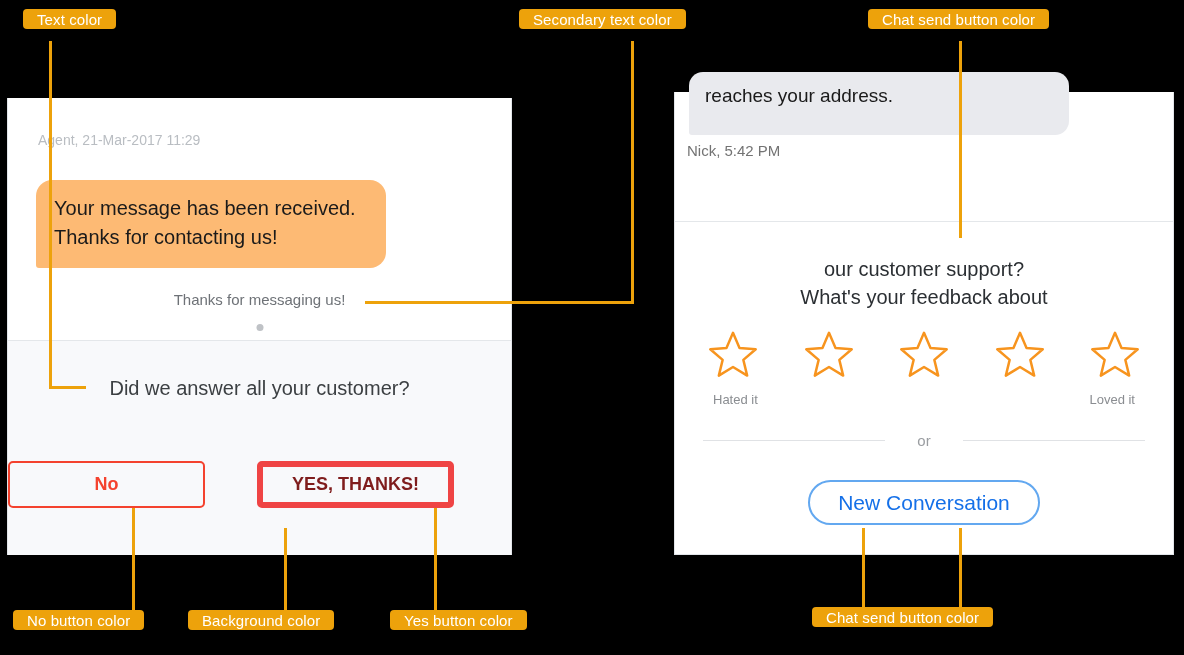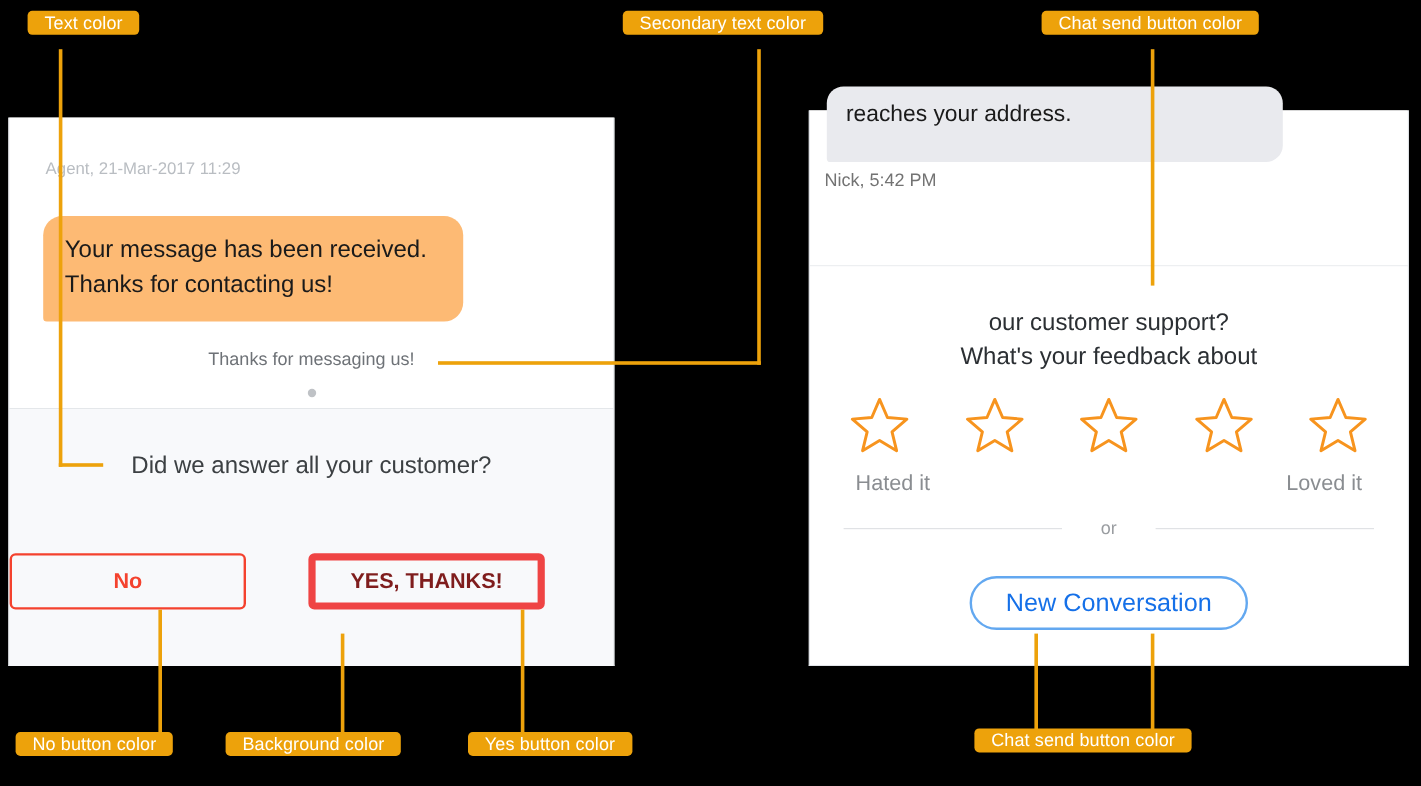--- a/index.html
+++ b/index.html
@@ -211,21 +211,21 @@
     align-items: center;
   }
   .star-svg { display: block; }
   .star-labels {
     position: absolute;
     left: 38px;
     right: 38px;
     top: 170px;
     display: flex;
     justify-content: space-between;
-    font-size: 18px;
+    font-size: 13px;
     color: #8A8D91;
   }
   .or-row {
     position: absolute;
     left: 28px;
     right: 28px;
     top: 210px;
     display: flex;
     align-items: center;
     gap: 32px;

